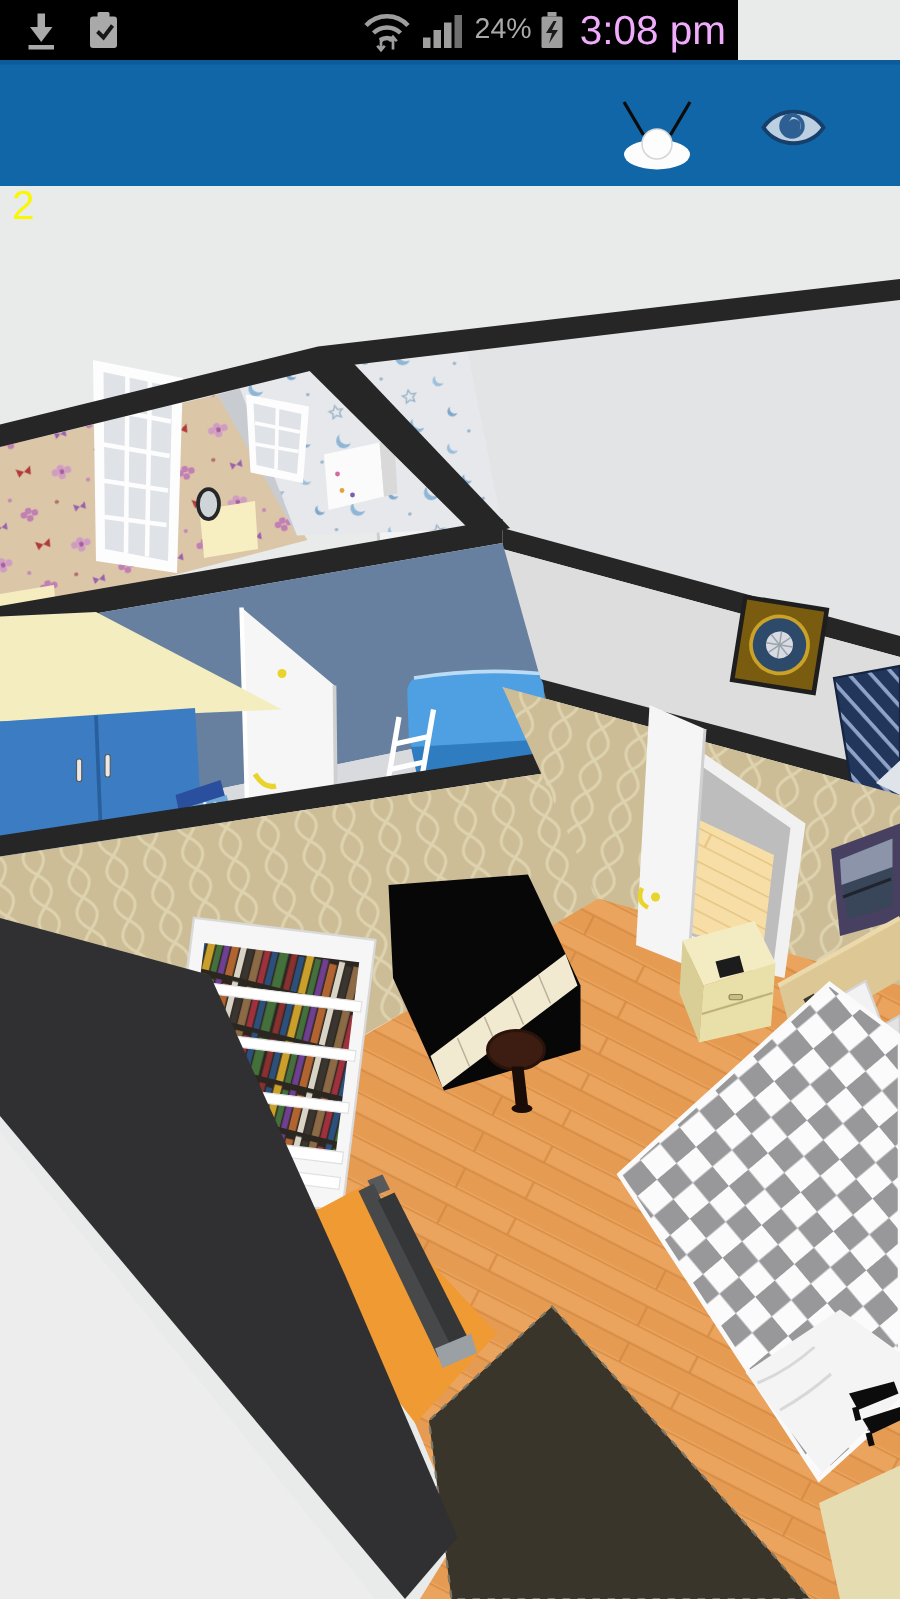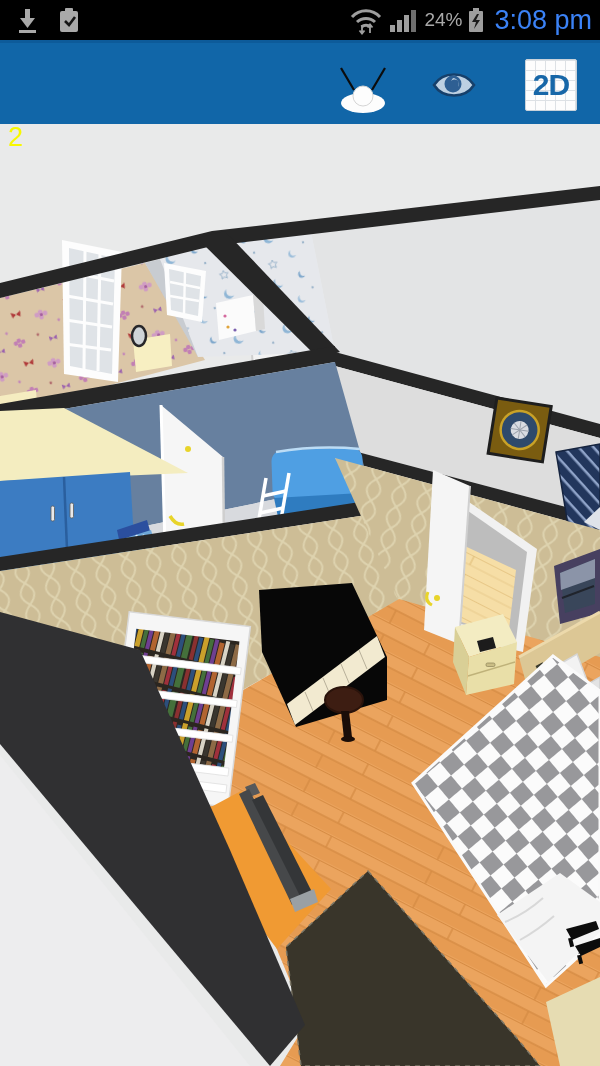--- a/index.html
+++ b/index.html
@@ -3,28 +3,28 @@
 <meta charset="utf-8">
 <style>
   html,body{margin:0;padding:0;}
   body{
     width:600px;height:1066px;position:relative;overflow:hidden;
     background:#e9eaea;font-family:"Liberation Sans",sans-serif;
     -webkit-font-smoothing:antialiased;
   }
   
   .status-bar{
-    position:absolute;top:0;left:0;width:600px;height:40px;background:#000;
+    position:absolute;top:0;left:0;width:492px;height:40px;background:#000;
     display:flex;align-items:center;
   }
   .sb-left{display:flex;align-items:center;gap:16px;padding-left:14px;}
   .sb-spacer{flex:1;}
   .sb-right{display:flex;align-items:center;gap:5px;padding-right:8px;}
   .sb-text{color:#a9a9a9;font-size:19px;}
-  .sb-time{color:#3b82f6;font-size:27px;margin-left:4px;}
+  .sb-time{color:#f0abfc;font-size:27px;margin-left:4px;}
   
   .toolbar{
     position:absolute;top:40px;left:0;width:600px;height:84px;
     background:#1166a8;border-top:3px solid #0d5b9a;
     display:flex;align-items:center;justify-content:flex-end;
   }
   .tb-btn{background:none;border:none;padding:0;cursor:pointer;display:flex;align-items:center;justify-content:center;}
   .btn-observer{margin-right:30px;}
   .btn-eye{margin-right:46px;}
   .btn-2d{
@@ -95,21 +95,20 @@
       <circle cx="36" cy="40" r="10" fill="#fdfdfd" stroke="#d5d5d5" stroke-width="1"></circle>
     </svg>
   </button>
   <button class="tb-btn btn-eye">
     <svg width="50" height="34">
       <path d="M5,17 C14,3 36,3 45,17 C36,31 14,31 5,17 Z" fill="#bdd0e2" stroke="#16406b" stroke-width="2.6"></path>
       <circle cx="24" cy="16" r="8.5" fill="#2e5f93"></circle>
       <path d="M24,10 a6,6 0 0 1 5,9 a4,4 0 0 0 -7,-6 Z" fill="#bdd0e2"></path>
     </svg>
   </button>
-  <button class="tb-btn btn-2d">2D</button>
 </div>
 
 <div class="debug-overlay">
   <div class="debug-line1">2</div>
 </div>
 
 <svg class="scene" width="600" height="942" viewBox="0 124 600 942">
   <defs>
     <pattern id="flowers" width="54" height="50" patternUnits="userSpaceOnUse" patternTransform="rotate(-15)">
       <rect width="54" height="50" fill="#dbc6a7"></rect>

